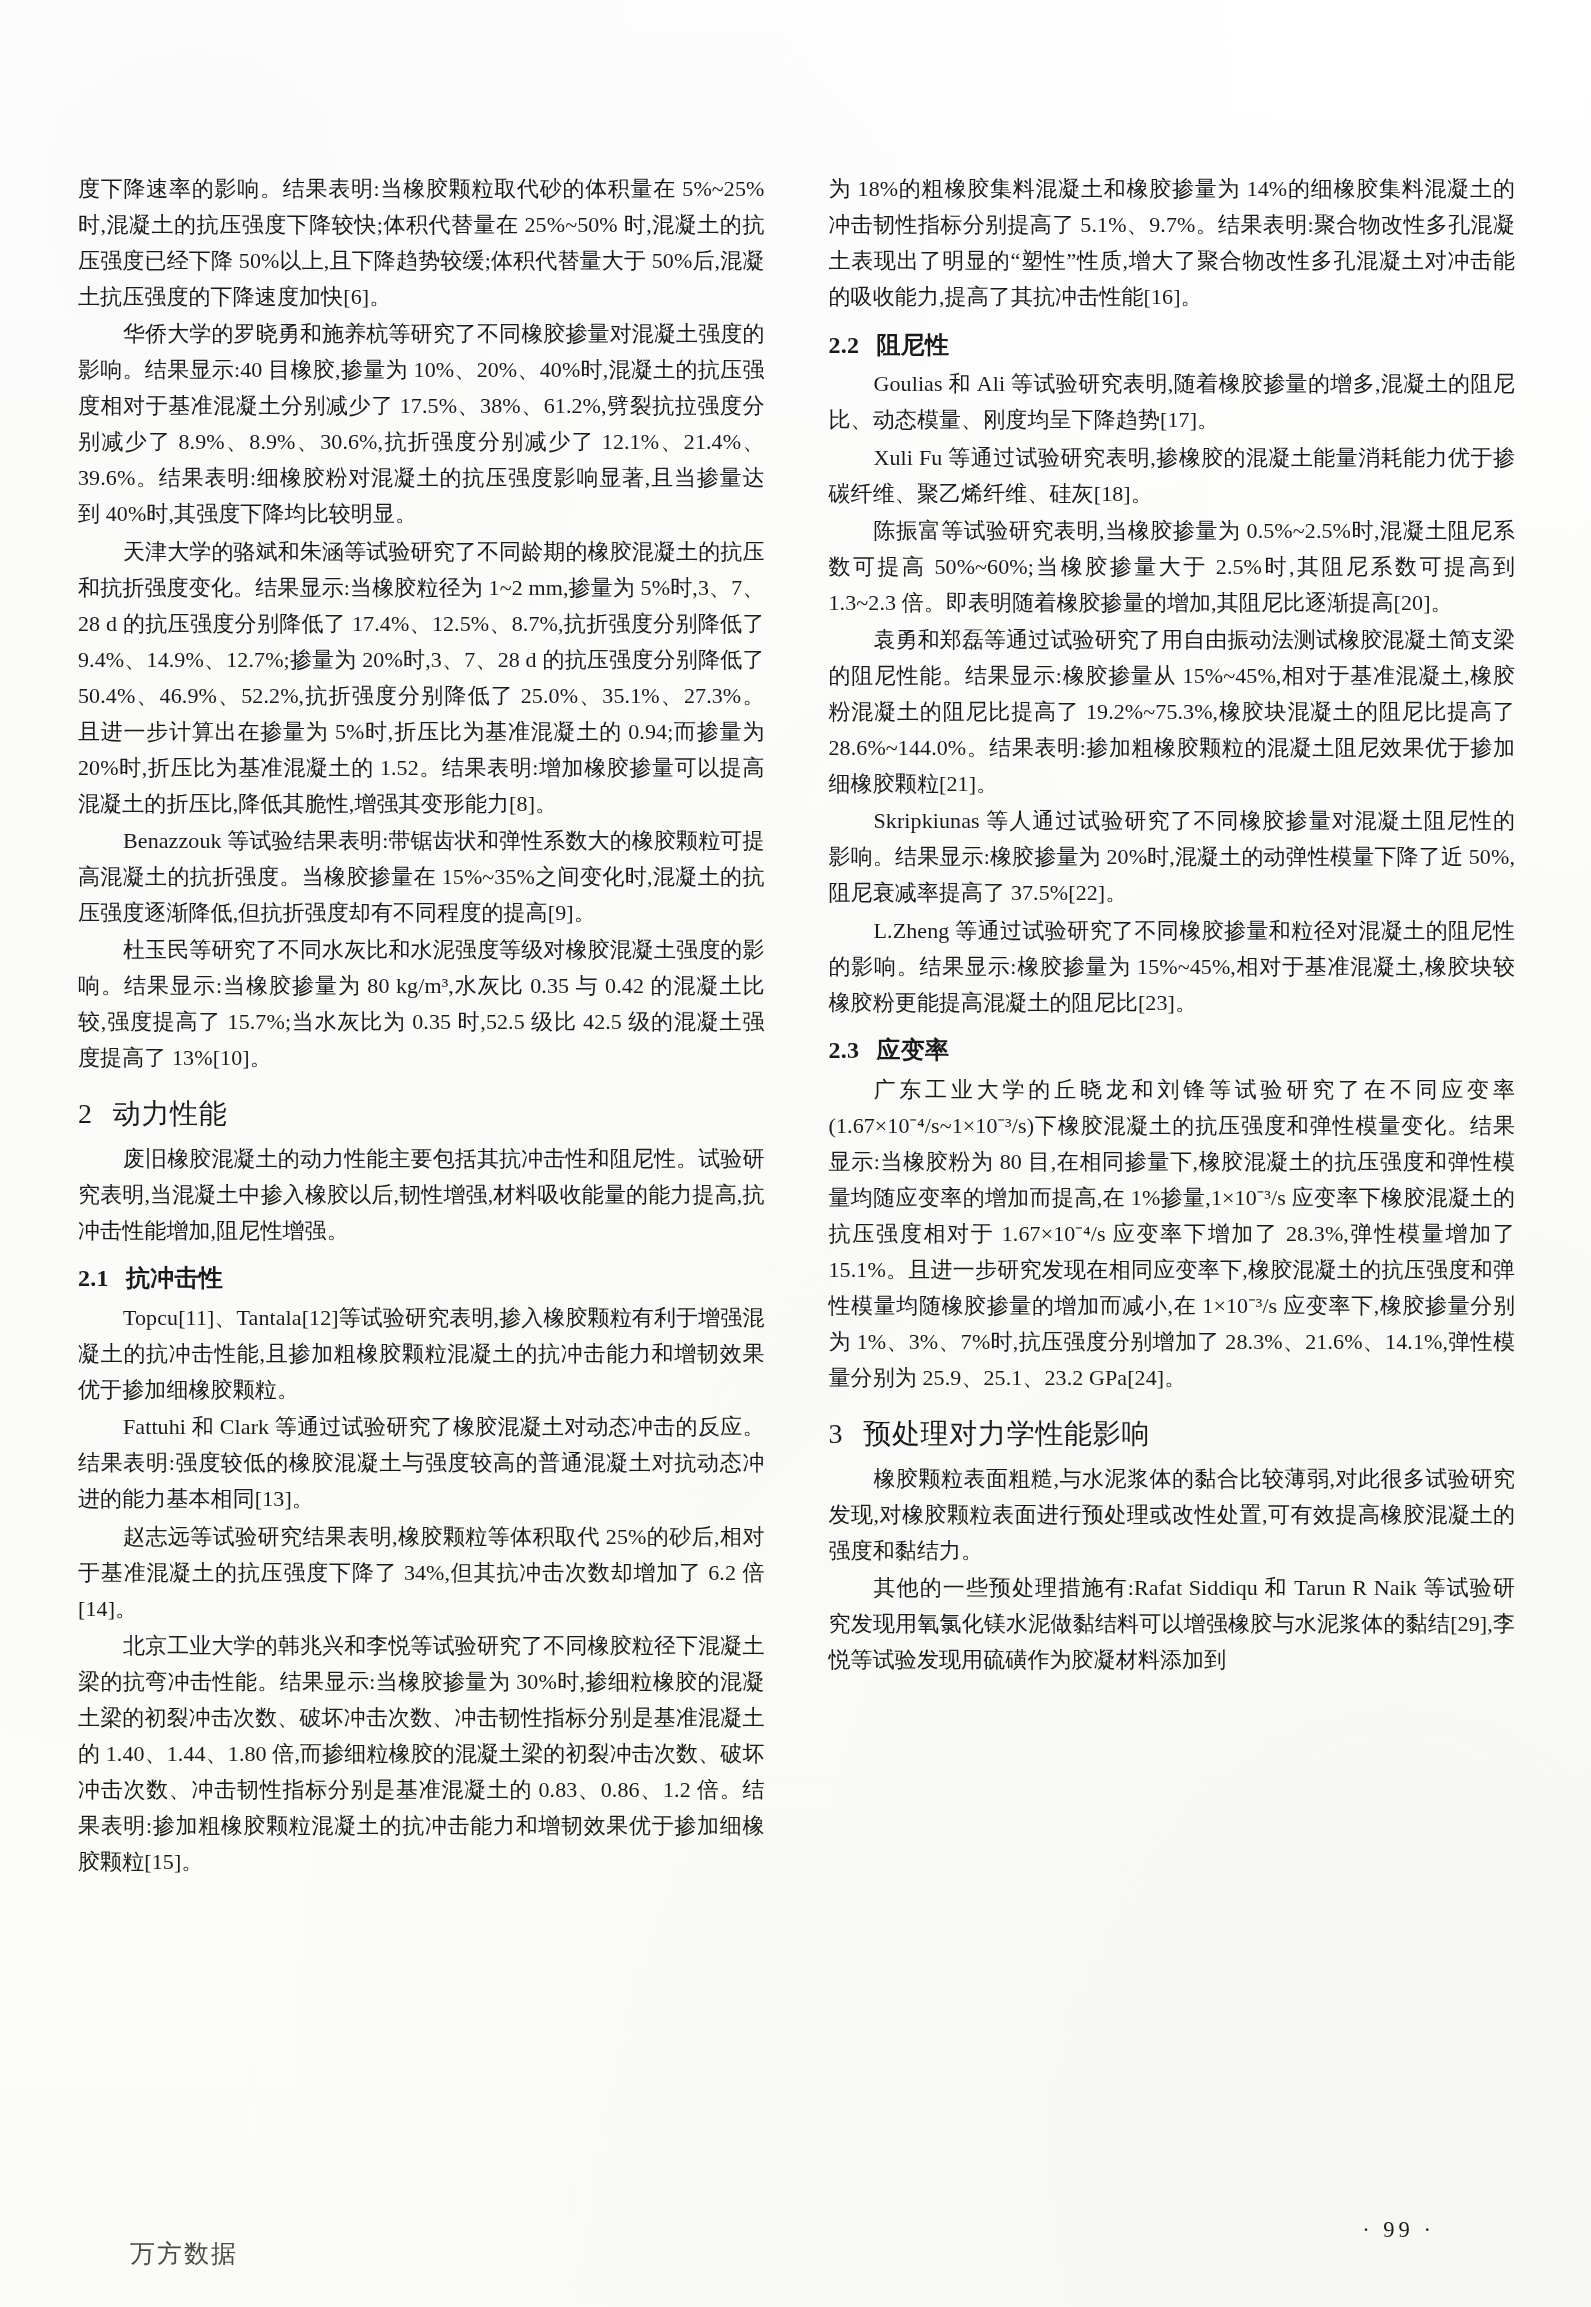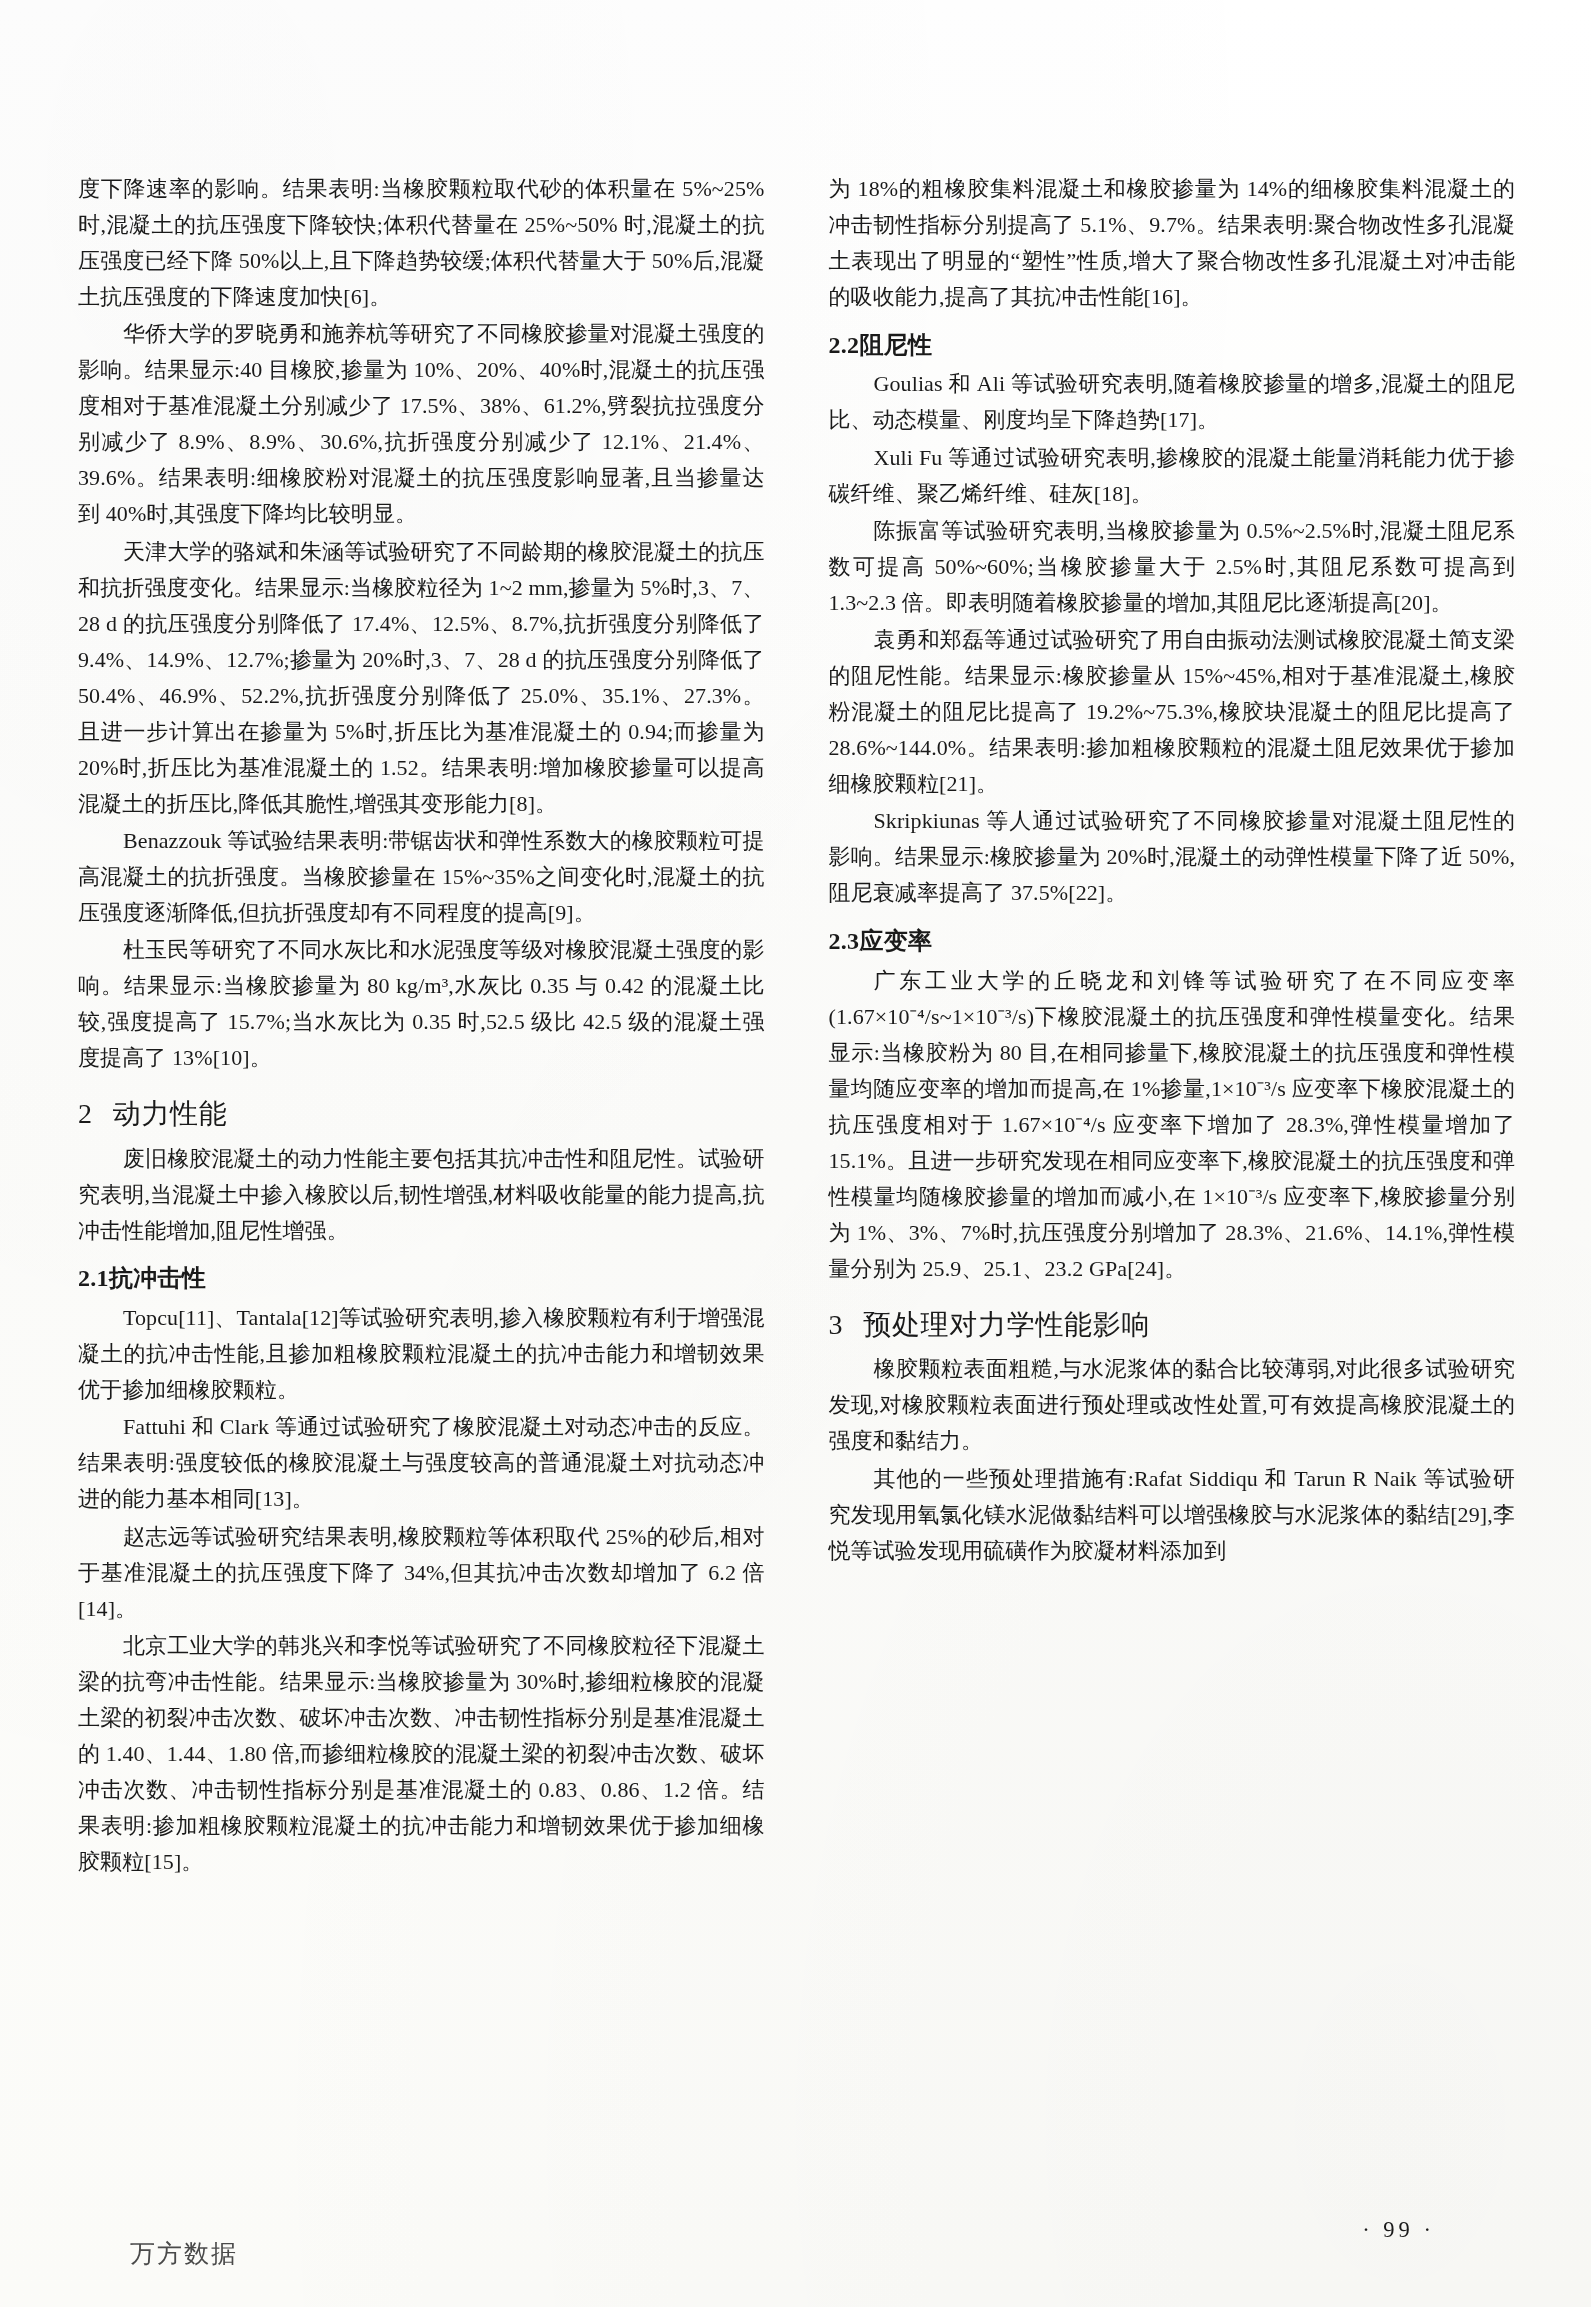--- a/index.html
+++ b/index.html
@@ -65,21 +65,21 @@
     margin-right: 20px;
   }
   h3.sub {
     margin: 10.6px 0 2.7px 0;
     font-size: 24px;
     line-height: 38px;
     font-weight: bold;
     letter-spacing: 0.3px;
   }
   h3.sub .num {
-    margin-right: 0;
+    margin-right: 17px;
   }
   .pagenum {
     position: absolute;
     right: 156px;
     bottom: 64px;
     font-size: 22.5px;
     letter-spacing: 4px;
     font-family: "Liberation Serif", serif;
   }
   .watermark {
@@ -128,20 +128,21 @@
 
       <h3 class="sub">
         <span class="num">2.2</span><span>阻尼性</span>
       </h3>
 
       <p class="ind">Goulias 和 Ali 等试验研究表明,随着橡胶掺量的增多,混凝土的阻尼比、动态模量、刚度均呈下降趋势[17]。</p>
       <p class="ind">Xuli Fu 等通过试验研究表明,掺橡胶的混凝土能量消耗能力优于掺碳纤维、聚乙烯纤维、硅灰[18]。</p>
       <p class="ind">陈振富等试验研究表明,当橡胶掺量为 0.5%~2.5%时,混凝土阻尼系数可提高 50%~60%;当橡胶掺量大于 2.5%时,其阻尼系数可提高到 1.3~2.3 倍。即表明随着橡胶掺量的增加,其阻尼比逐渐提高[20]。</p>
       <p class="ind">袁勇和郑磊等通过试验研究了用自由振动法测试橡胶混凝土简支梁的阻尼性能。结果显示:橡胶掺量从 15%~45%,相对于基准混凝土,橡胶粉混凝土的阻尼比提高了 19.2%~75.3%,橡胶块混凝土的阻尼比提高了 28.6%~144.0%。结果表明:掺加粗橡胶颗粒的混凝土阻尼效果优于掺加细橡胶颗粒[21]。</p>
       <p class="ind">Skripkiunas 等人通过试验研究了不同橡胶掺量对混凝土阻尼性的影响。结果显示:橡胶掺量为 20%时,混凝土的动弹性模量下降了近 50%,阻尼衰减率提高了 37.5%[22]。</p>
+      <p class="ind">L.Zheng 等通过试验研究了不同橡胶掺量和粒径对混凝土的阻尼性的影响。结果显示:橡胶掺量为 15%~45%,相对于基准混凝土,橡胶块较橡胶粉更能提高混凝土的阻尼比[23]。</p>
 
       <h3 class="sub">
         <span class="num">2.3</span><span>应变率</span>
       </h3>
 
       <p class="ind">广东工业大学的丘晓龙和刘锋等试验研究了在不同应变率(1.67×10⁻⁴/s~1×10⁻³/s)下橡胶混凝土的抗压强度和弹性模量变化。结果显示:当橡胶粉为 80 目,在相同掺量下,橡胶混凝土的抗压强度和弹性模量均随应变率的增加而提高,在 1%掺量,1×10⁻³/s 应变率下橡胶混凝土的抗压强度相对于 1.67×10⁻⁴/s 应变率下增加了 28.3%,弹性模量增加了 15.1%。且进一步研究发现在相同应变率下,橡胶混凝土的抗压强度和弹性模量均随橡胶掺量的增加而减小,在 1×10⁻³/s 应变率下,橡胶掺量分别为 1%、3%、7%时,抗压强度分别增加了 28.3%、21.6%、14.1%,弹性模量分别为 25.9、25.1、23.2 GPa[24]。</p>
 
       <h2 class="sec">
         <span class="num">3</span><span>预处理对力学性能影响</span>
       </h2>

